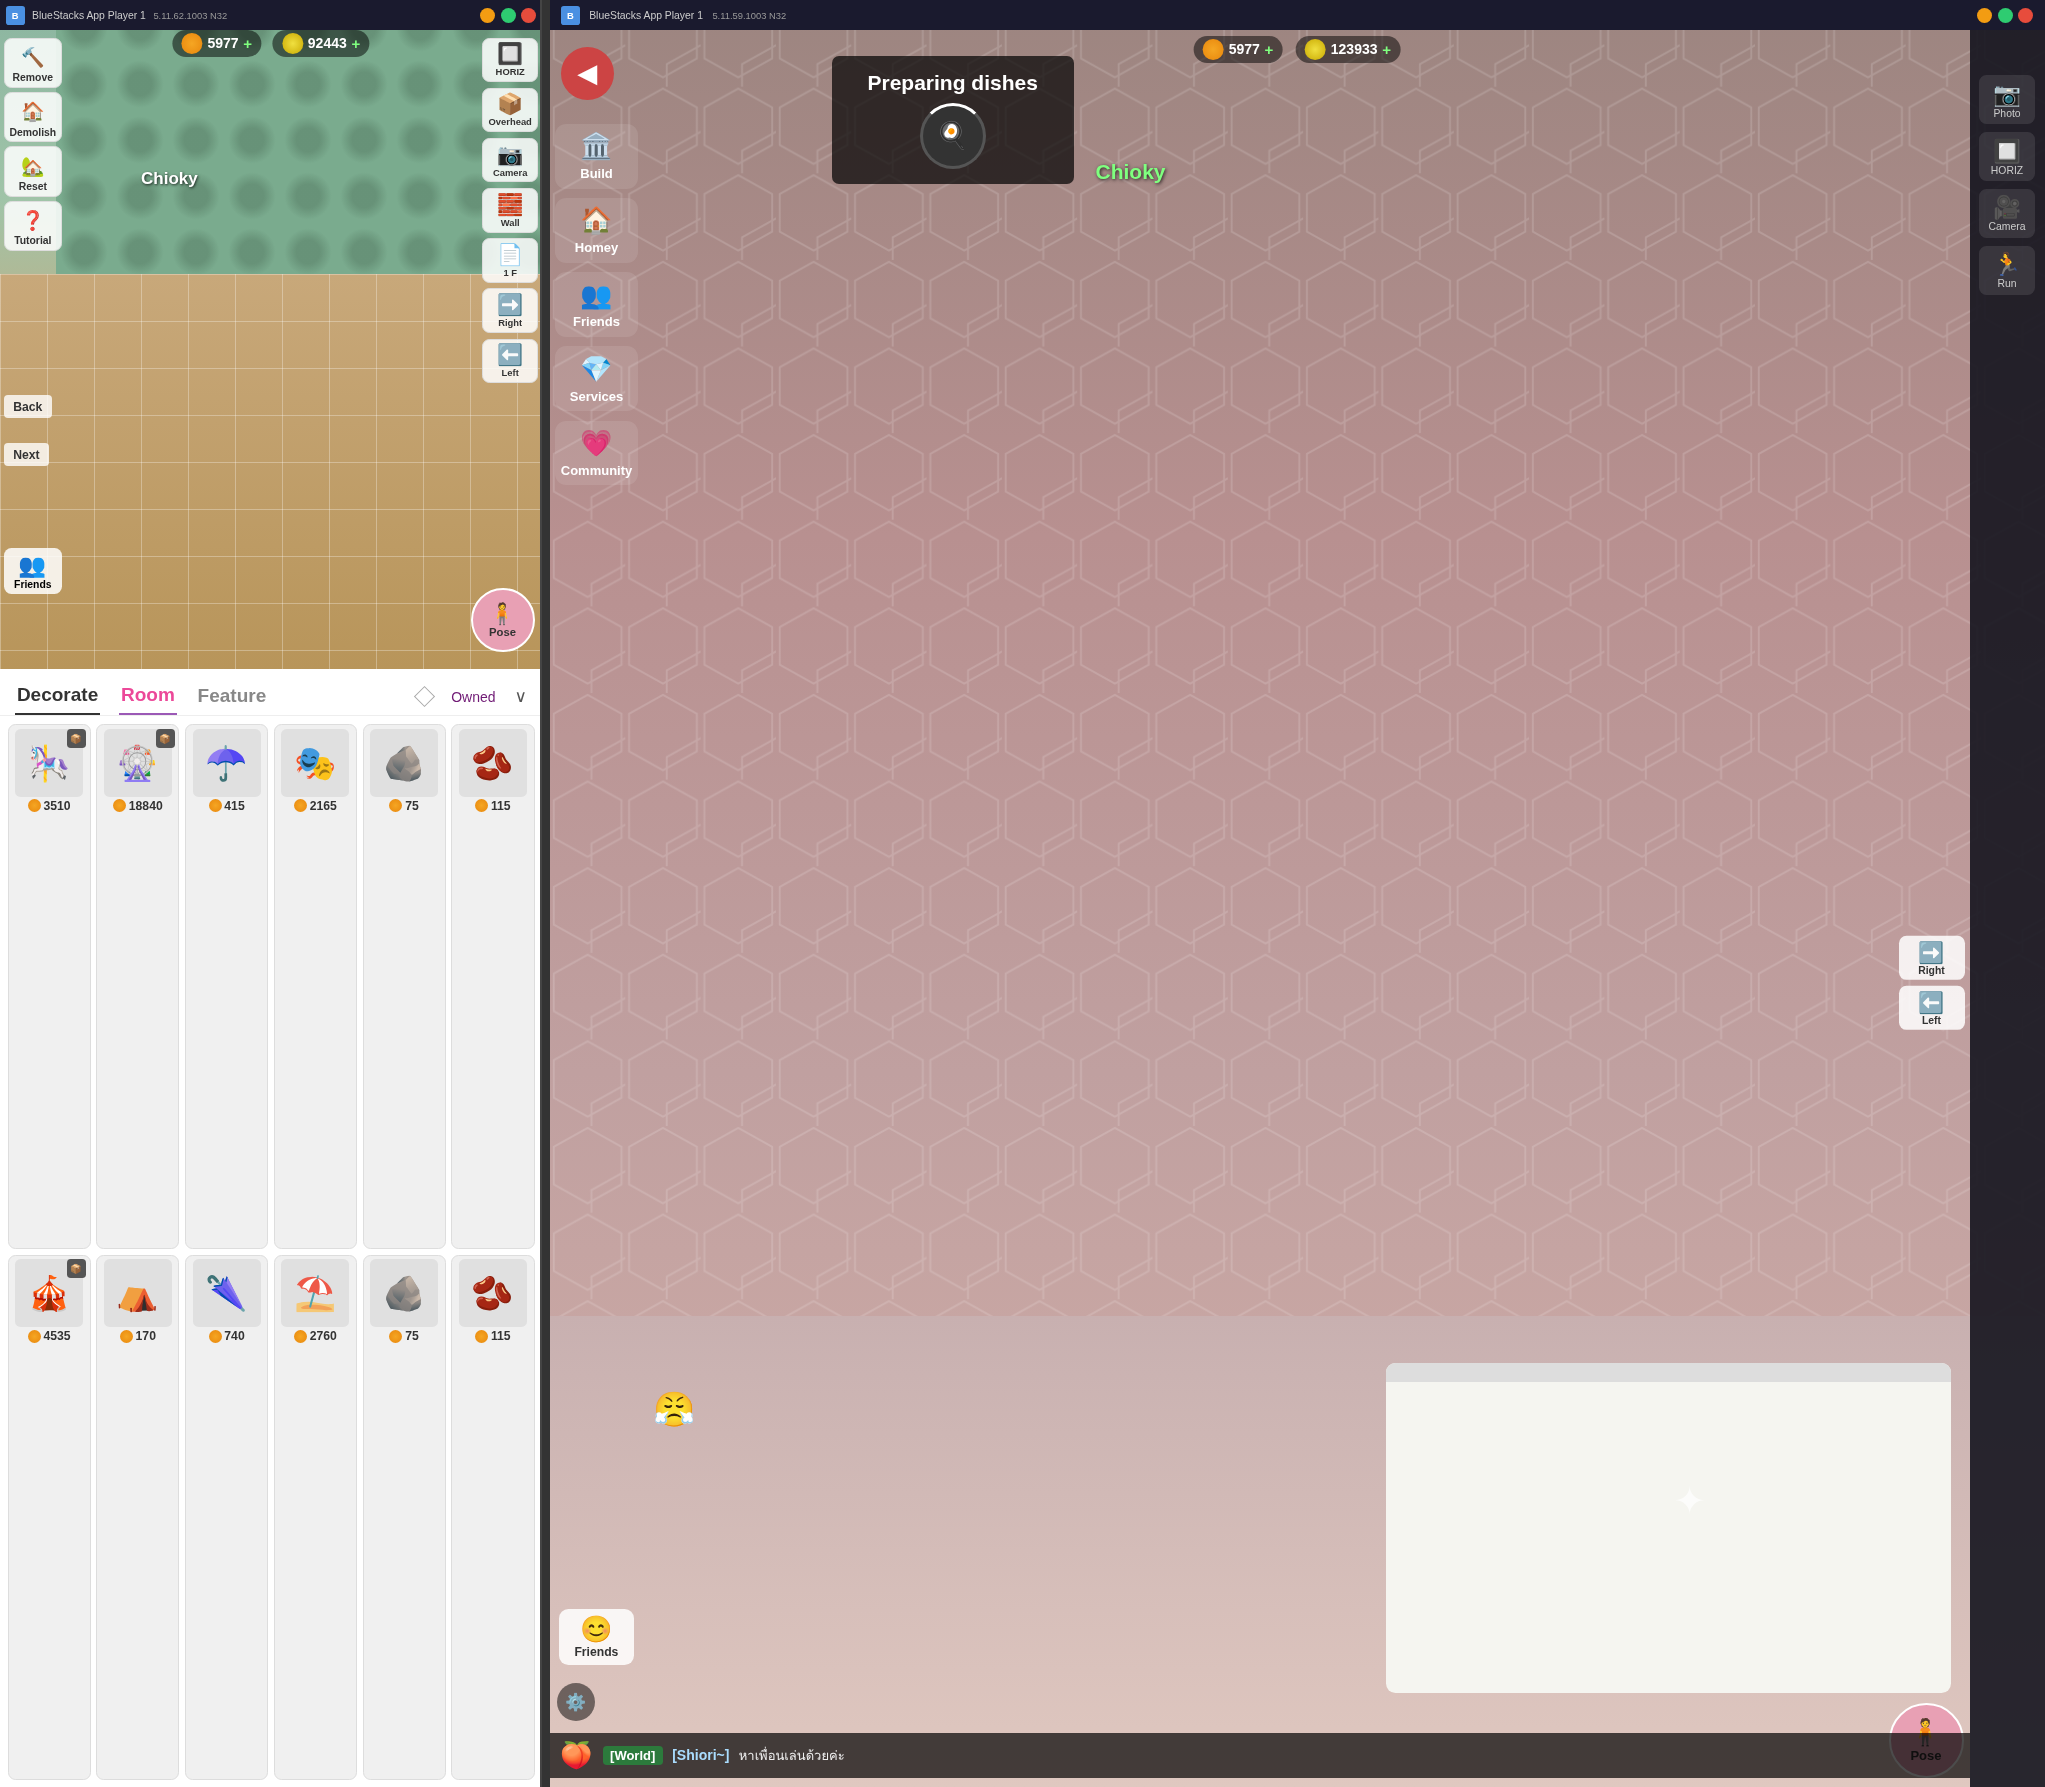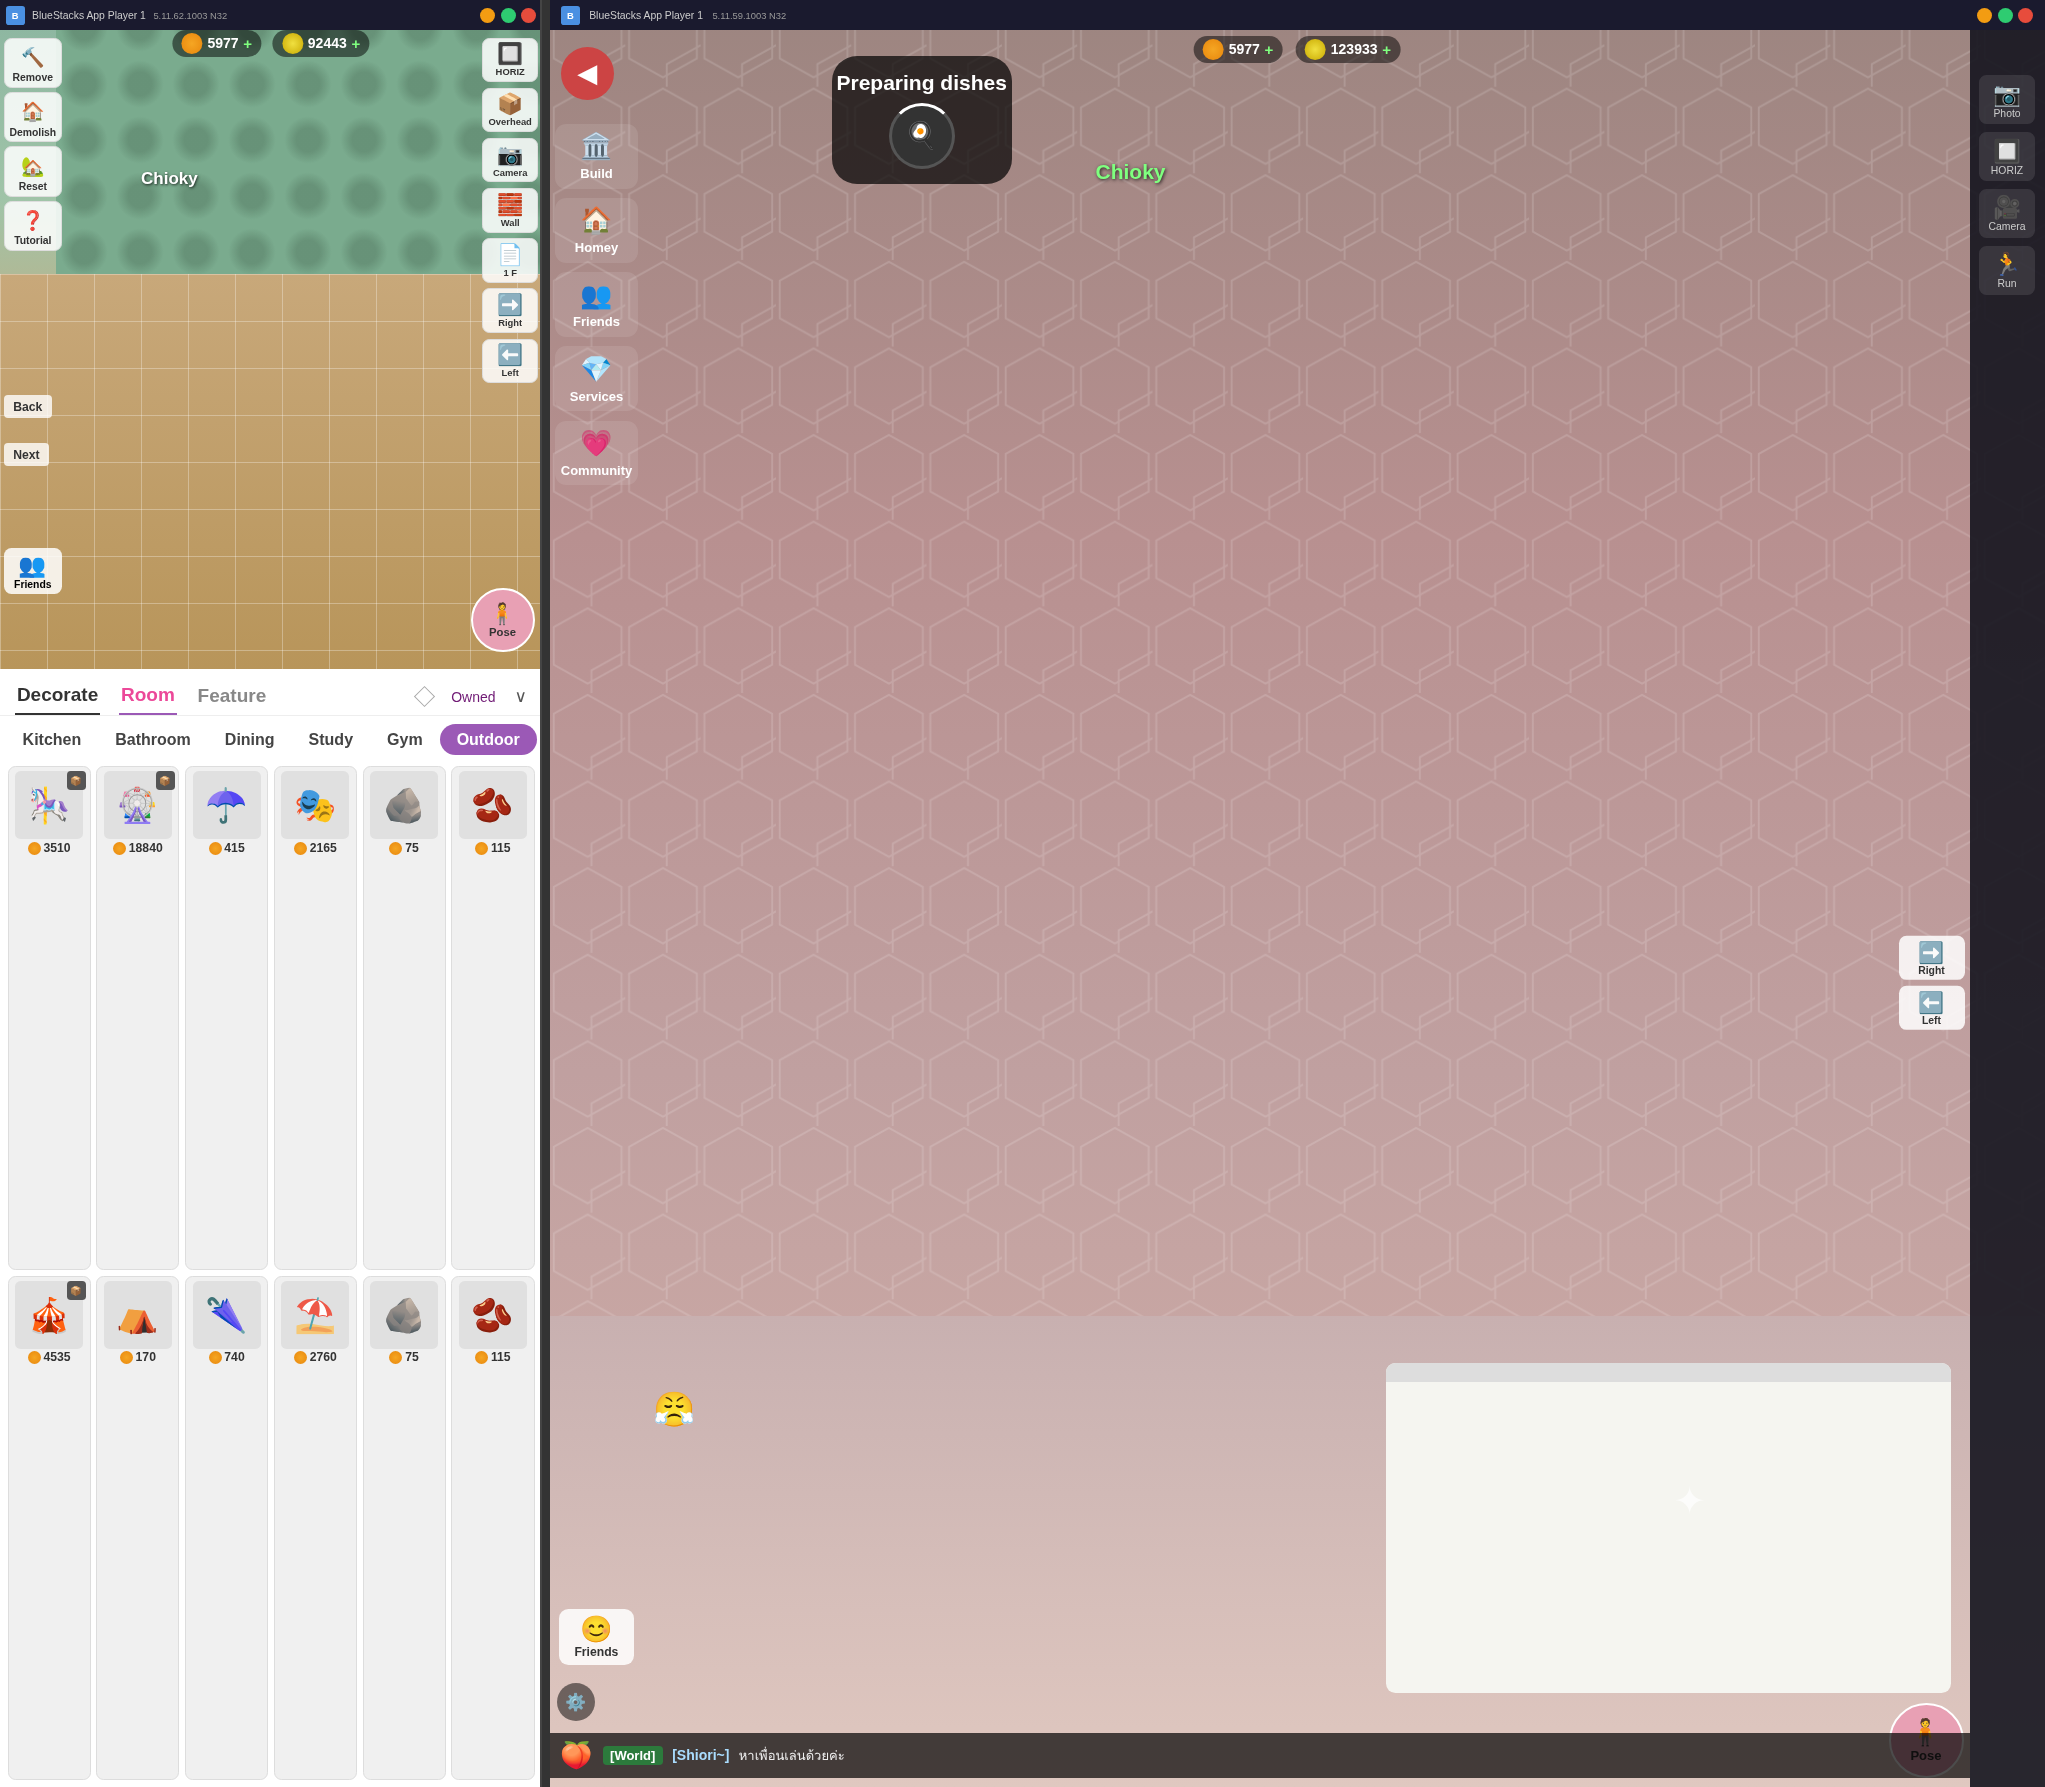--- a/index.html
+++ b/index.html
@@ -563,22 +563,22 @@
       cursor: pointer;
       z-index: 160;
     }
 
     
     .preparing-dishes {
       position: absolute;
       top: 56px;
       left: 282px;
       background: rgba(0,0,0,0.7);
-      border-radius: 25px;
-      padding: 15px 5px;
+      border-radius: 7px;
+      padding: 15px 36px;
       display: flex;
       flex-direction: column;
       align-items: center;
       gap: 7.5px;
       z-index: 160;
     }
 
     .preparing-dishes .dish-label {
       color: white;
       font-size: 21px;
@@ -871,28 +871,20 @@
       <div class="tab-item active-gray">Decorate</div>
       <div class="tab-item active">Room</div>
       <div class="tab-item">Feature</div>
       <div class="owned-badge">
         <div class="diamond-icon"></div>
         <span>Owned</span>
       </div>
       <div class="dropdown-arrow">∨</div>
     </div>
 
-    <div class="category-tabs">
-      <div class="cat-tab">Kitchen</div>
-      <div class="cat-tab">Bathroom</div>
-      <div class="cat-tab">Dining</div>
-      <div class="cat-tab">Study</div>
-      <div class="cat-tab">Gym</div>
-      <div class="cat-tab active">Outdoor</div>
-    </div>
 
     <div class="item-grid">
 
       <div class="grid-item">
         <div class="item-badge">📦</div>
         <div class="item-img">🎠</div>
         <div class="item-price">
           <div class="price-gem"></div>
           <span>3510</span>
         </div>

